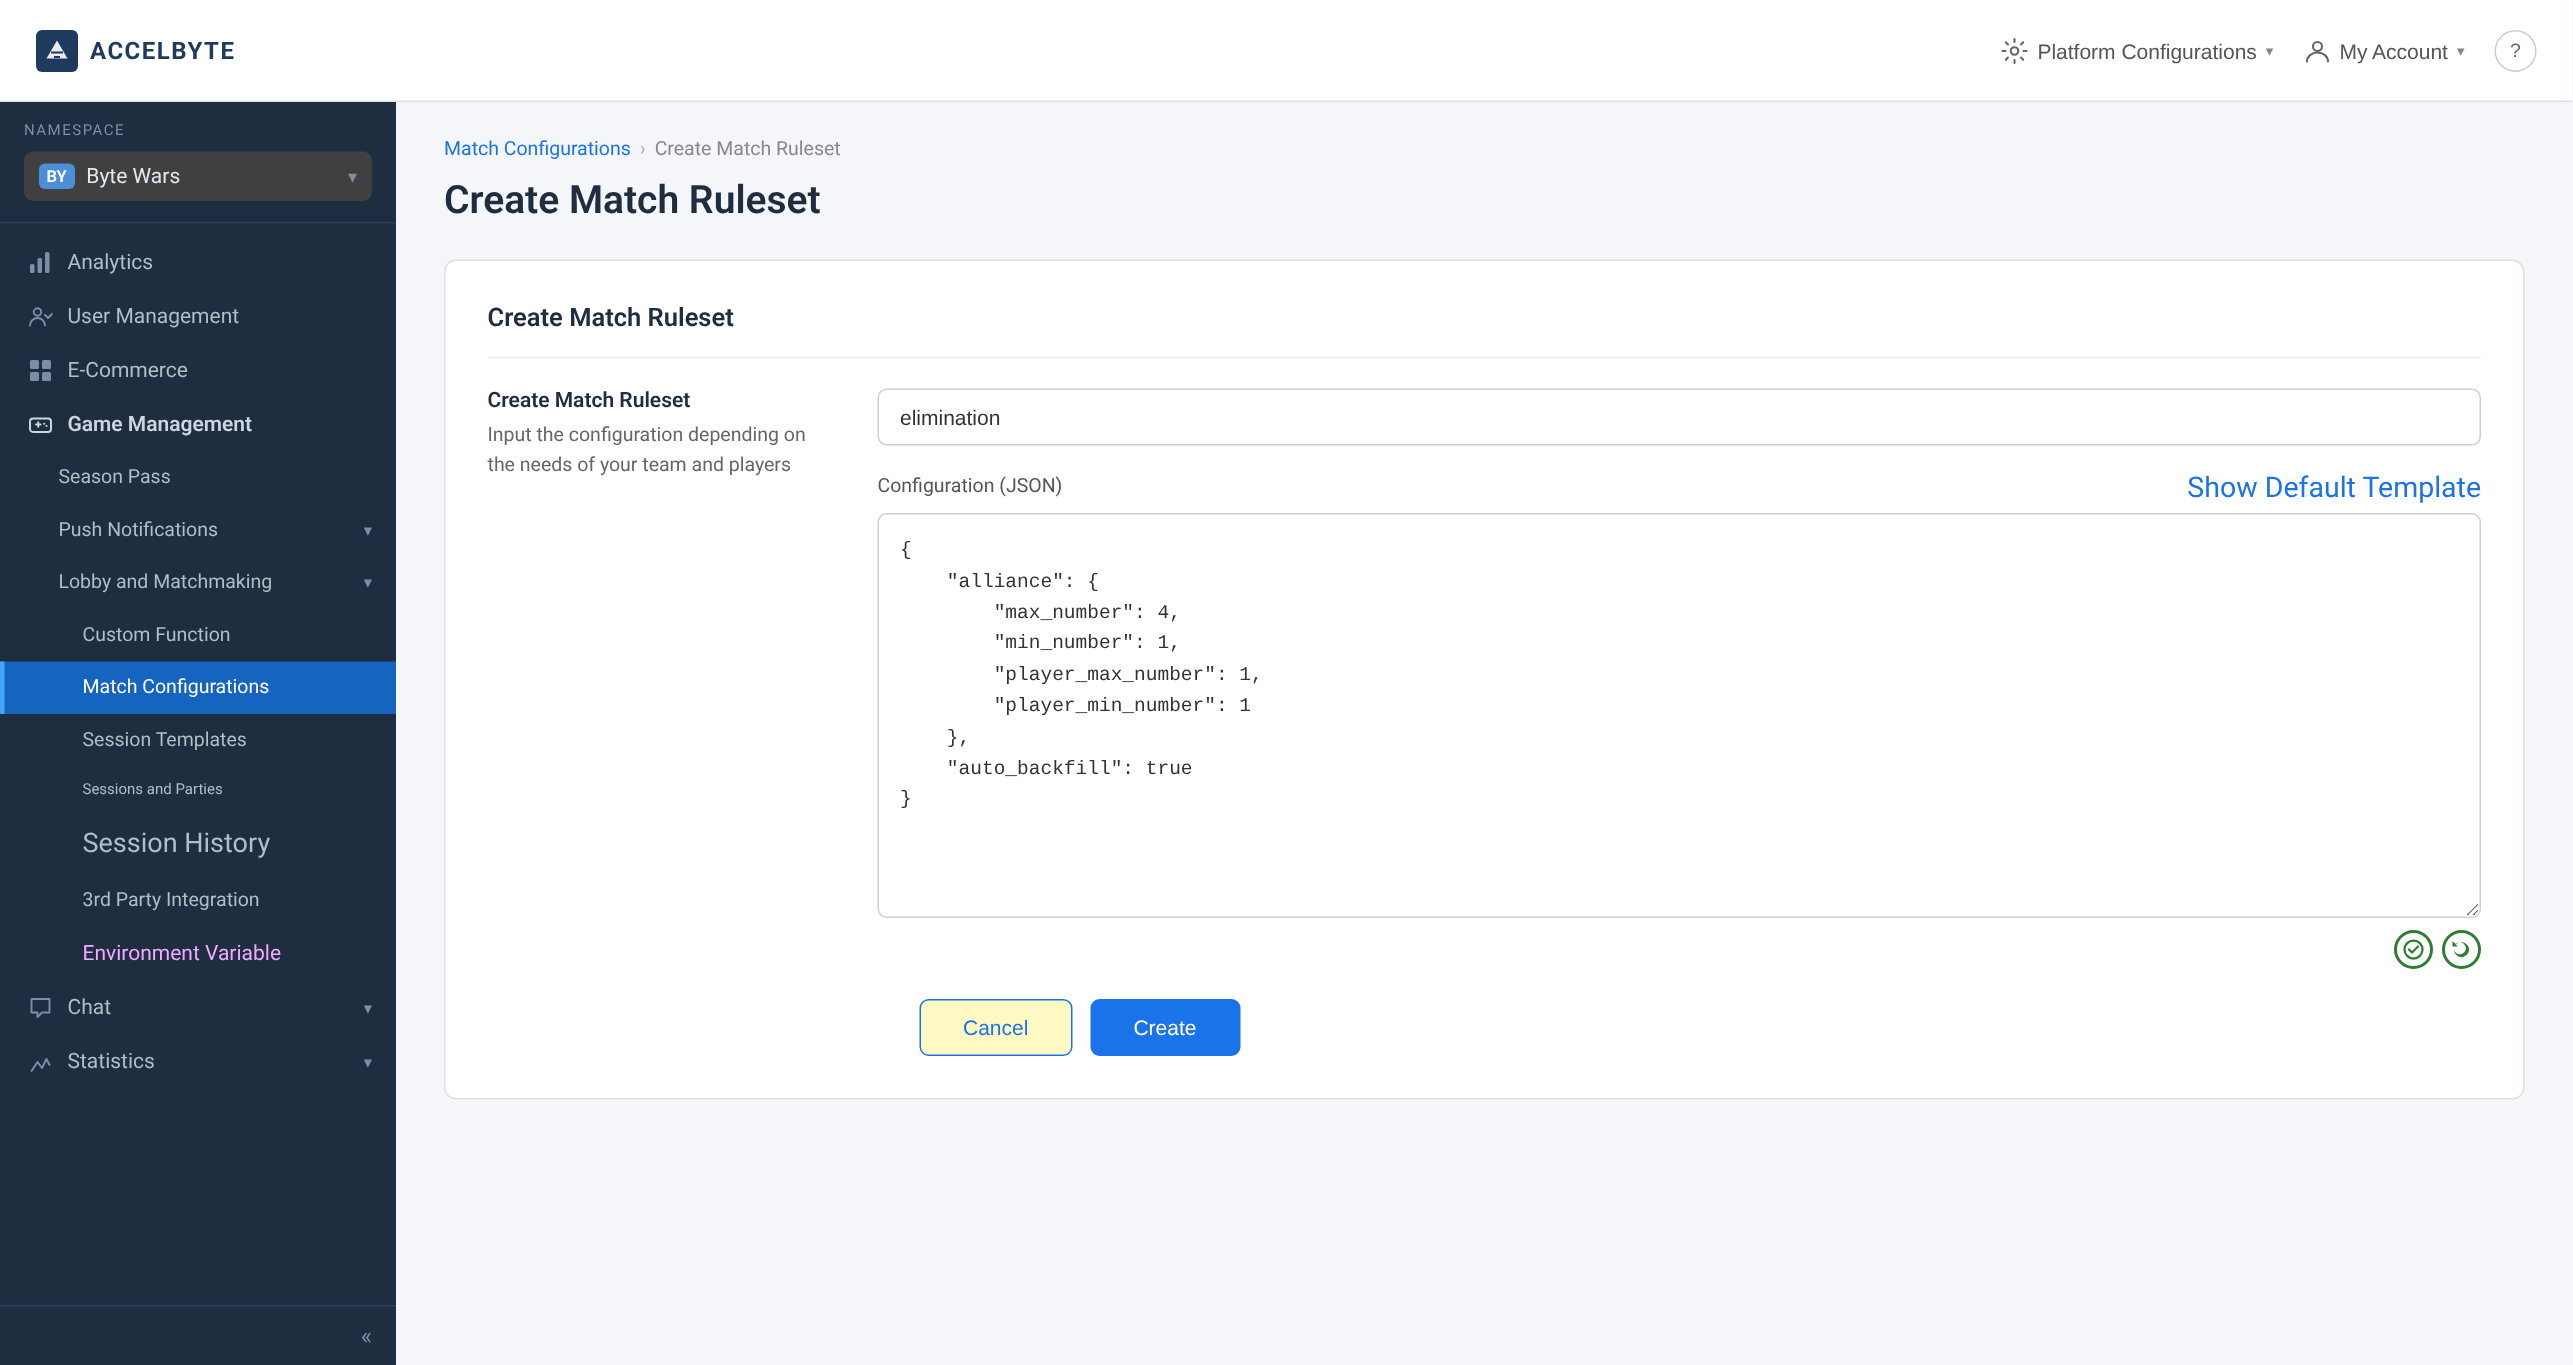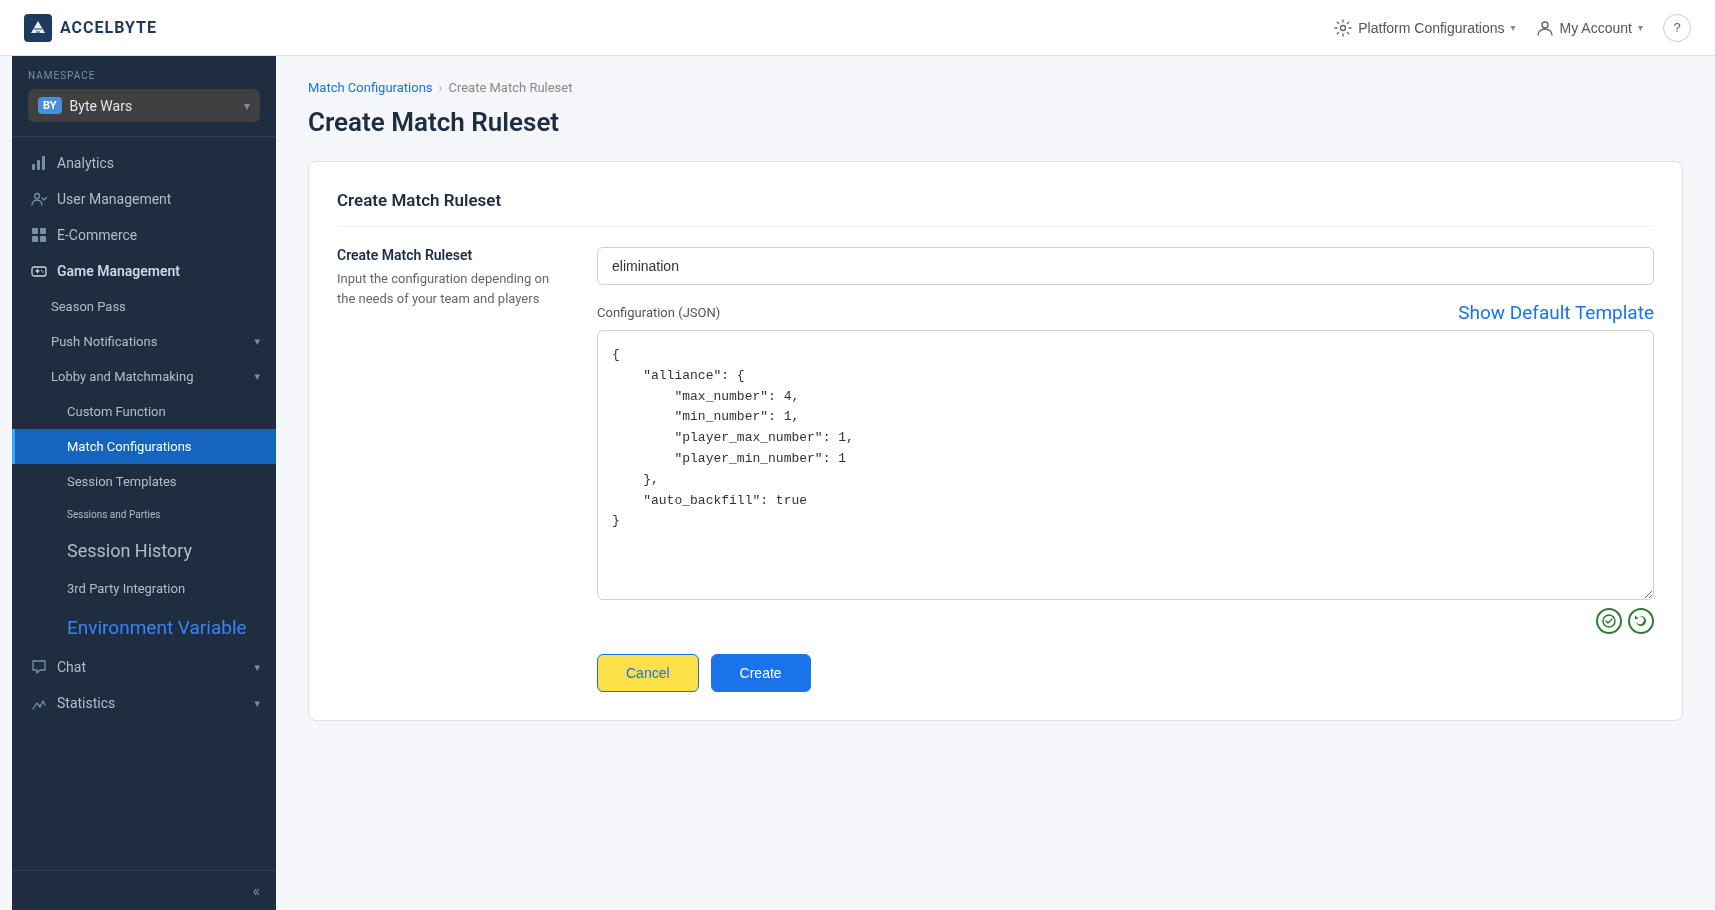--- a/index.html
+++ b/index.html
@@ -1,20 +1,20 @@
 <!DOCTYPE html>
 <html><head>
   <meta charset="utf-8">
   <style>
     * { box-sizing: border-box; margin: 0; padding: 0; }
     body { font-family: -apple-system, BlinkMacSystemFont, 'Segoe UI', Roboto, sans-serif; background: #f5f6fa; color: #333; height: 910px; overflow: hidden; display: flex; flex-direction: column; }
 
     
     .top-header {
-      height: 56px;
+      height: 68px;
       background: #fff;
       border-bottom: 1px solid #e0e0e0;
       display: flex;
       align-items: center;
       padding: 0 24px;
       justify-content: space-between;
       flex-shrink: 0;
       z-index: 10;
     }
     .logo-area {
@@ -57,21 +57,20 @@
       width: 18px; height: 18px;
       display: inline-block;
     }
     .chevron-small { font-size: 10px; color: #888; }
 
     
     .main-layout {
       display: flex;
       flex: 1;
       overflow: hidden;
-      padding-left: 12px;
     }
 
     
     .sidebar {
       width: 264px;
       background: #1e2d40;
       color: #cdd6e0;
       display: flex;
       flex-direction: column;
       overflow-y: auto;
@@ -283,23 +282,24 @@
     }
     .btn {
       padding: 10px 28px;
       border-radius: 6px;
       font-size: 14px;
       font-weight: 500;
       cursor: pointer;
       border: 1px solid transparent;
     }
     .btn-cancel {
-      background: #fde047;
+      background: #fef9c3;
       border-color: #1a73e8;
       color: #1a73e8;
+      margin-left: 28px;
     }
     .btn-primary {
       background: #1a73e8;
       color: #fff;
       border-color: #1a73e8;
     }
 
     
     svg { display: block; }
   </style>
@@ -423,21 +423,21 @@
       </div>
 
       <div class="nav-item" style="padding-left: 52px; font-size:18px; color:#b0bec5;">
         <span>Session History</span>
       </div>
 
       <div class="nav-item" style="padding-left: 52px; font-size:13px; color:#b0bec5;">
         <span>3rd Party Integration</span>
       </div>
 
-      <div class="nav-item" style="padding-left: 52px; font-size:19px; color:#3b82f6;">
+      <div class="nav-item" style="padding-left: 52px; font-size:14px; color:#f0abfc;">
         <span>Environment Variable</span>
       </div>
 
       <div class="nav-item">
         <svg class="nav-icon" viewBox="0 0 16 16" fill="none">
           <path d="M2 2h12v9H9l-3 3v-3H2V2z" stroke="#7a8fa3" stroke-width="1.3" stroke-linejoin="round"></path>
         </svg>
         <span>Chat</span>
         <span class="nav-chevron">▾</span>
       </div>

